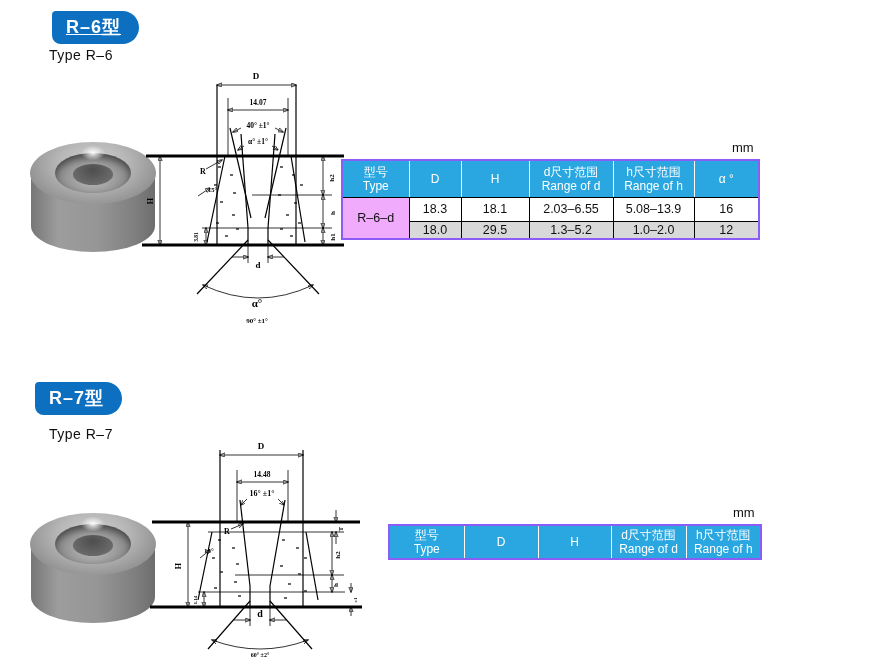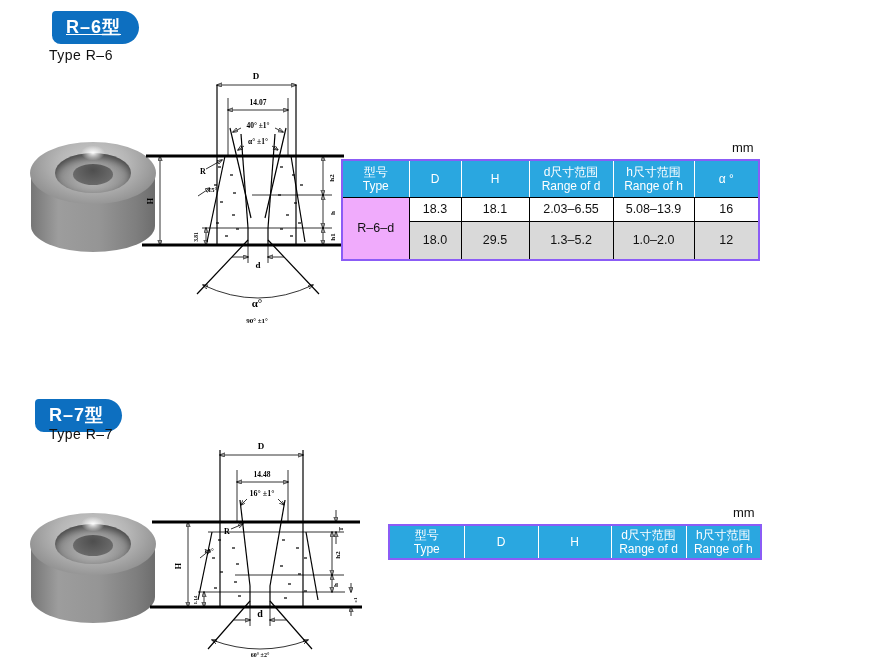--- a/index.html
+++ b/index.html
@@ -174,31 +174,31 @@
       <th>α °</th>
     </tr>
     <tr style="height:24px;">
       <td rowspan="2" class="typecell">R–6–d</td>
       <td>18.3</td>
       <td>18.1</td>
       <td>2.03–6.55</td>
       <td>5.08–13.9</td>
       <td>16</td>
     </tr>
-    <tr class="alt" style="height:39px;">
+    <tr class="alt" style="height:18px;">
       <td>18.0</td>
       <td>29.5</td>
       <td>1.3–5.2</td>
       <td>1.0–2.0</td>
       <td>12</td>
     </tr>
   </tbody>
     </table>
 
-  <div class="badge" style="left:35px;top:399px;">R–7型</div>
+  <div class="badge" style="left:35px;top:382px;">R–7型</div>
   <div class="type-label" style="left:49px;top:426px;">Type R–7</div>
 
   <div class="die" style="left:30px;top:513px;">
     <div class="die-body"></div>
     <div class="die-top"></div>
     <div class="die-hole-outer"></div>
     <div class="die-hole-inner"></div>
     <div class="die-glint"></div>
   </div>
 

